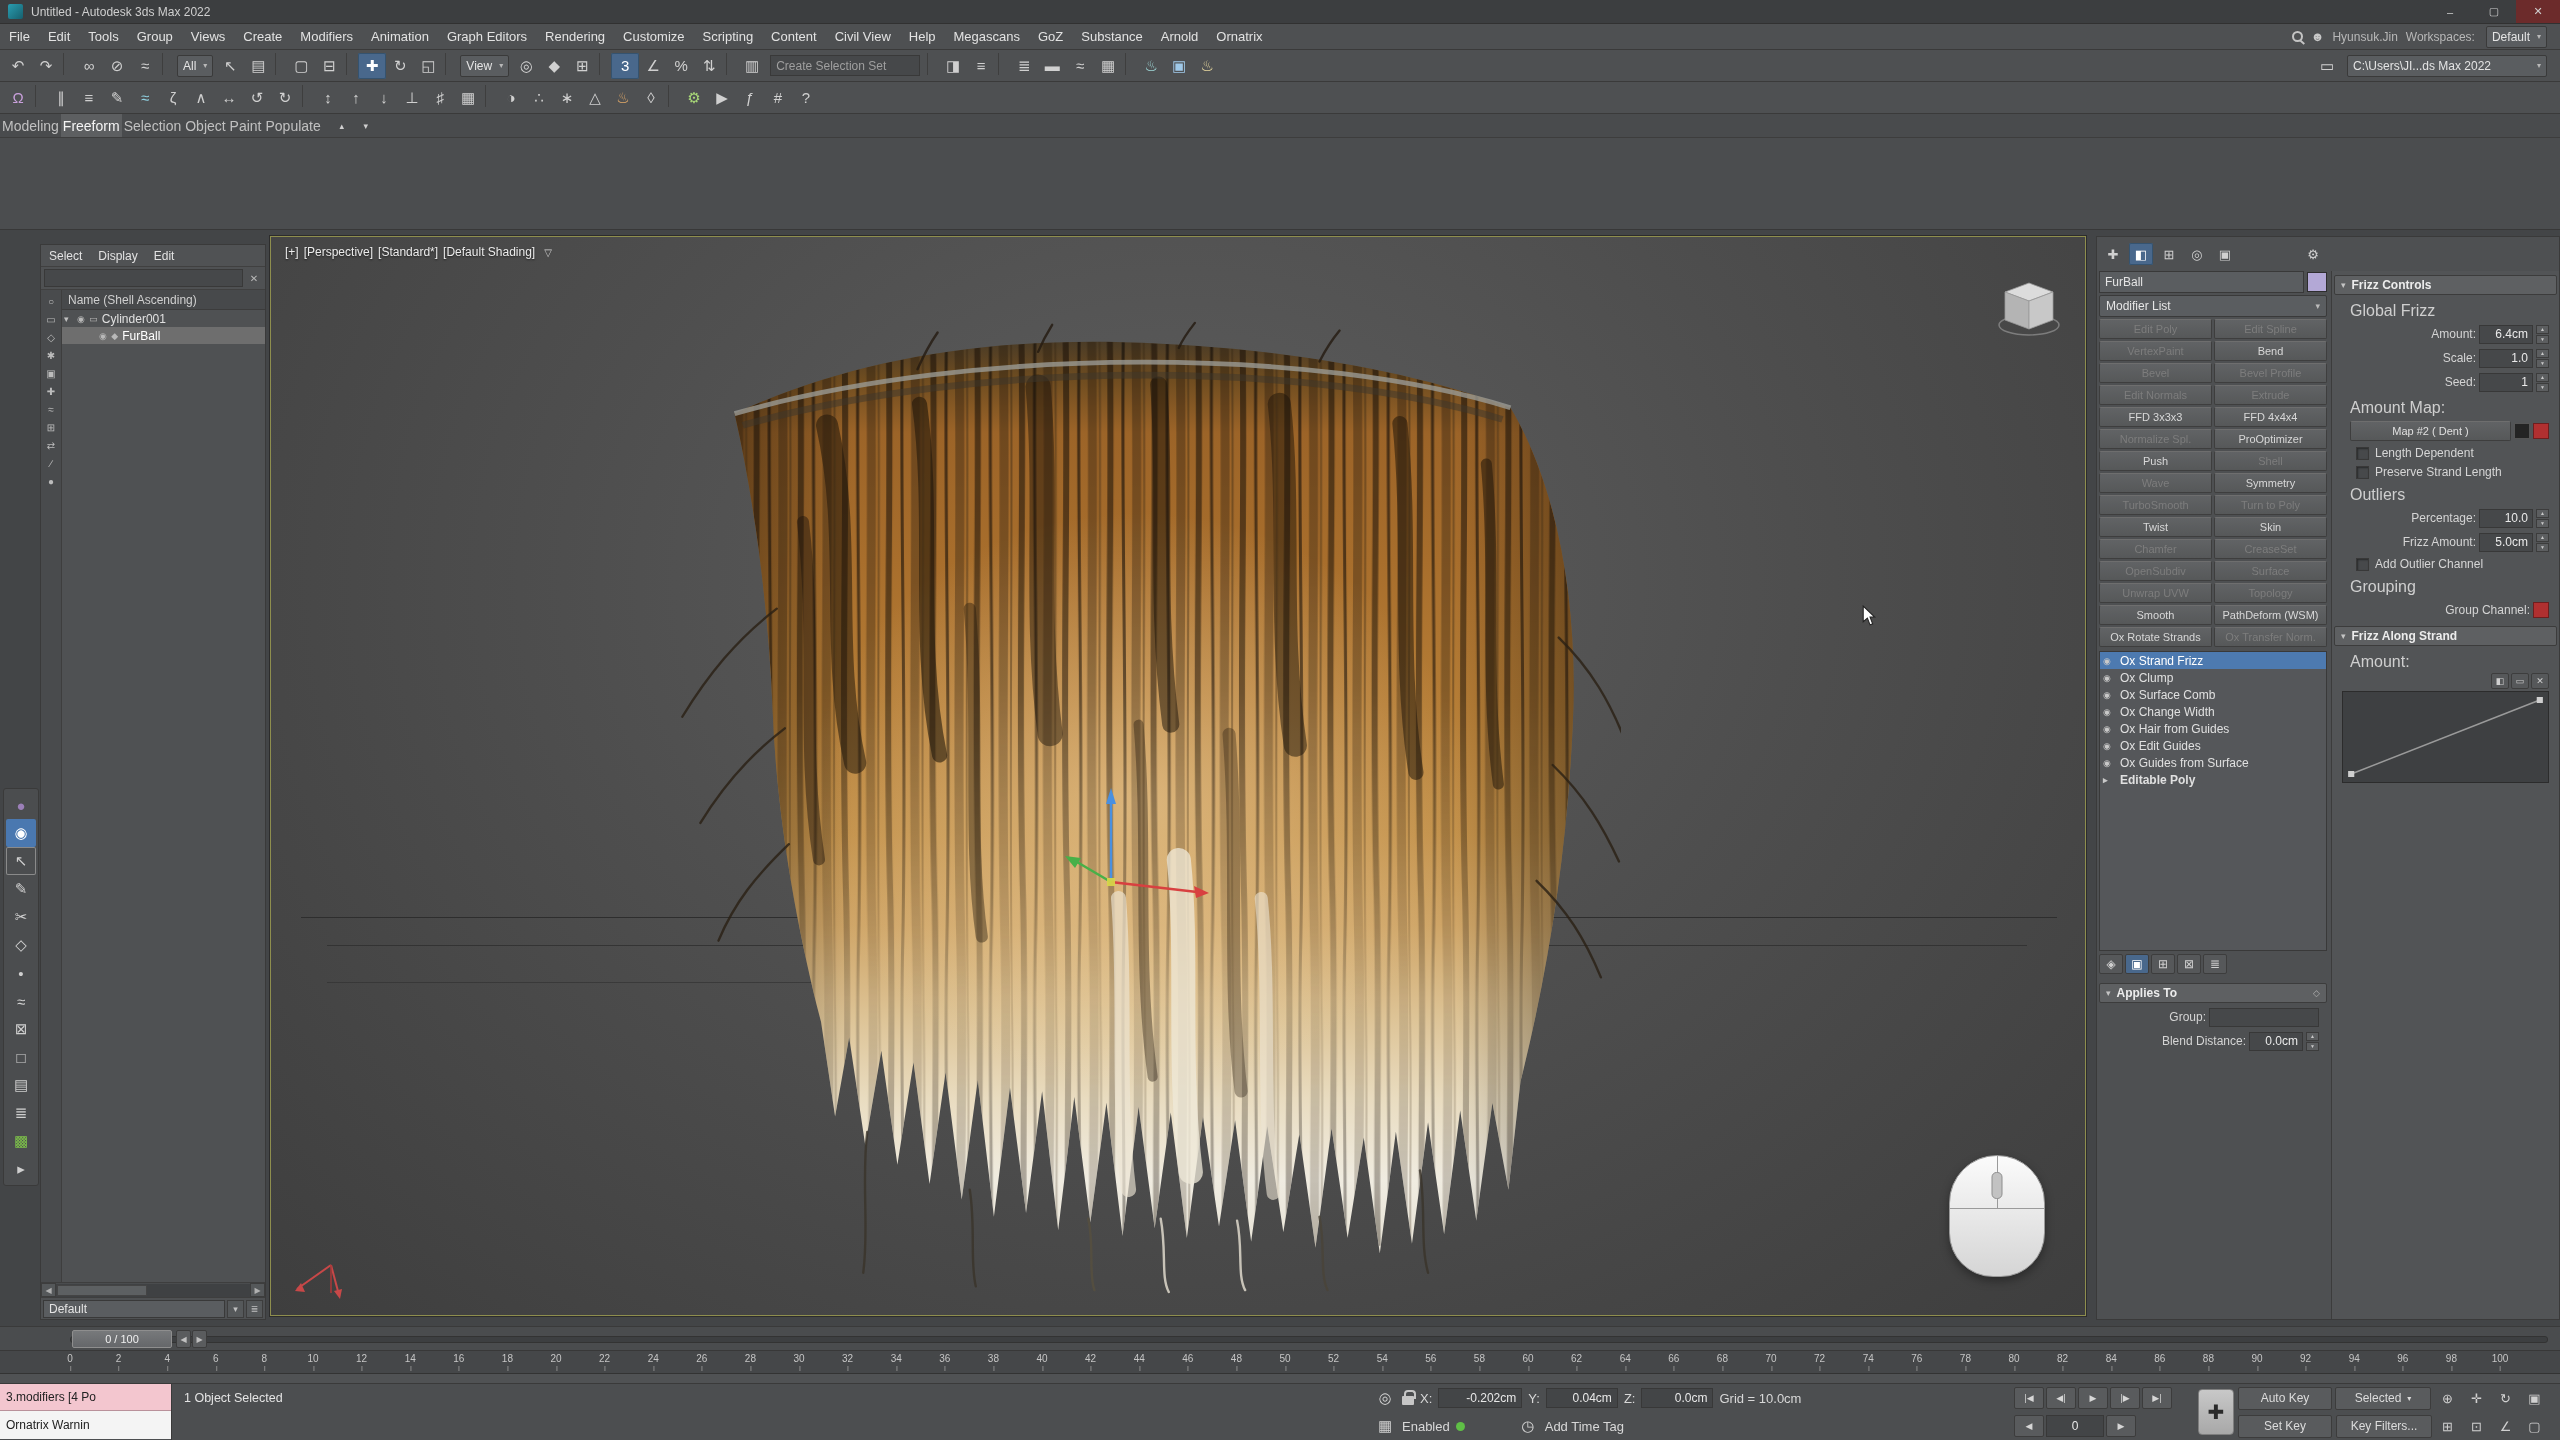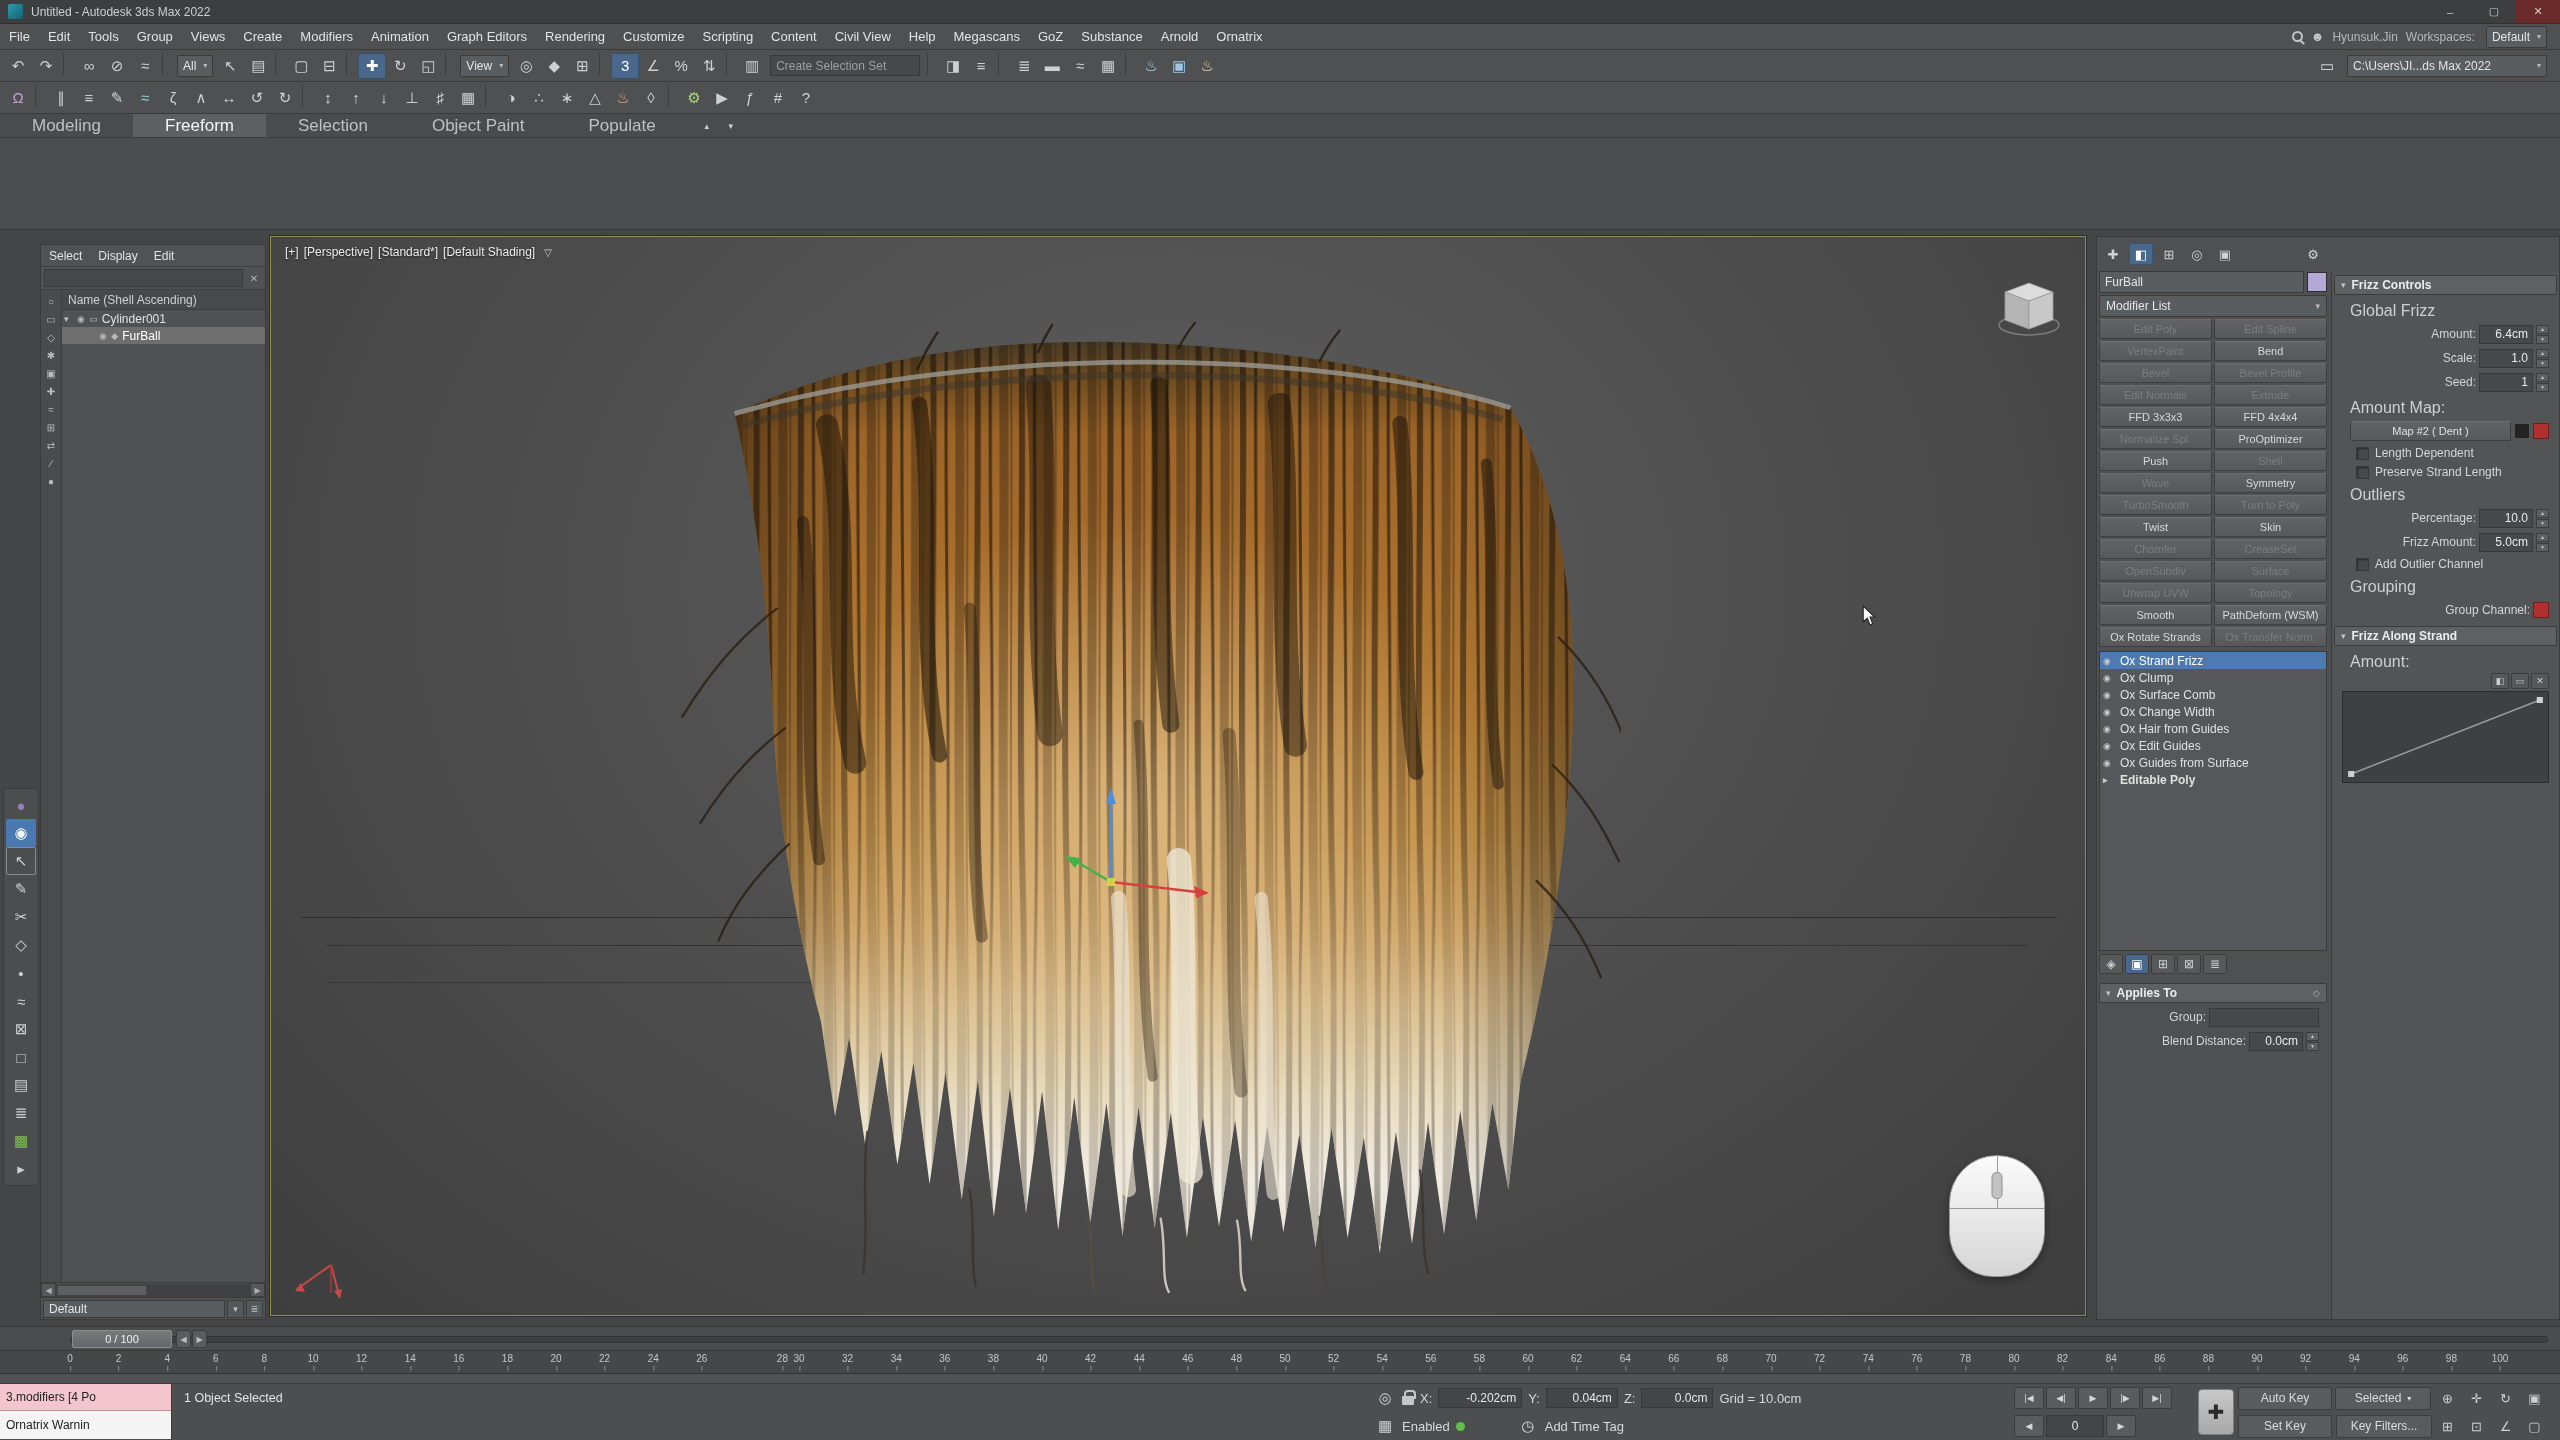--- a/index.html
+++ b/index.html
@@ -29,21 +29,21 @@
   .icon.active{background:#49688c;color:#fff;box-shadow:inset 0 0 0 1px #35536f}
   .icon.sep{width:9px;height:22px;border-left:1px solid #3e3e3e;border-radius:0;margin:0 3px}
   .combo{display:flex;align-items:center;height:22px;background:#5a5d60;border:1px solid #3a3a3a;border-radius:2px;padding:0 5px;font-size:12px;color:#e4e4e4;margin:0 3px;flex:none}
   .combo .arr{margin-left:7px;font-size:8px;color:#b8b8b8}
   .field{display:flex;align-items:center;height:21px;background:#46484a;border:1px solid #393939;padding:0 5px;font-size:12px;color:#e4e4e4}
   .namedset{width:150px;color:#9f9f9f;margin:0 4px}
   .projcluster{margin-left:auto;display:flex;align-items:center;gap:3px;padding-right:6px}
   .projpath{width:200px;background:#5a5d60;justify-content:space-between}
 
   .ribbontabs{position:absolute;left:0;top:114px;width:100%;height:24px;background:#494b4d;display:flex;align-items:center;border-bottom:1px solid #3d3d3d}
-  .rtab{padding:0 32px;height:100%;display:flex;align-items:center;font-size:17px;color:#c0c0c0}
+  .rtab{padding:0 2px;height:100%;display:flex;align-items:center;font-size:14px;color:#c0c0c0}
   .rtab.active{background:#5d5f61;color:#f4f4f4}
   .ribbonctl{display:flex;align-items:center;gap:6px;margin-left:10px}
   .ribbonctl .icon{width:18px;height:18px;font-size:9px}
   .ribbonbody{position:absolute;left:0;top:138px;width:100%;height:92px;background:#4b4d4f;border-bottom:1px solid #383838}
 
   
   #main{position:absolute;left:0;top:230px;width:100%;height:1096px;background:#434547}
 
   .left-strip{position:absolute;left:3px;top:558px;width:36px;background:#4b4d4f;border:1px solid #3a3a3a;border-radius:3px;display:flex;flex-direction:column;align-items:center;padding:2px 0}
   .lticon{width:30px;height:28px;display:flex;align-items:center;justify-content:center;font-size:15px;color:#cfcfcf;border-radius:2px}
@@ -769,21 +769,21 @@
         <span class="tick" style="left: 8%;">8</span>
         <span class="tick" style="left: 10%;">10</span>
         <span class="tick" style="left: 12%;">12</span>
         <span class="tick" style="left: 14%;">14</span>
         <span class="tick" style="left: 16%;">16</span>
         <span class="tick" style="left: 18%;">18</span>
         <span class="tick" style="left: 20%;">20</span>
         <span class="tick" style="left: 22%;">22</span>
         <span class="tick" style="left: 24%;">24</span>
         <span class="tick" style="left: 26%;">26</span>
-        <span class="tick" style="left: 28%; margin-left: 32px;">28</span>
+        <span class="tick" style="left: 28%;">28</span>
         <span class="tick" style="left: 30%;">30</span>
         <span class="tick" style="left: 32%;">32</span>
         <span class="tick" style="left: 34%;">34</span>
         <span class="tick" style="left: 36%;">36</span>
         <span class="tick" style="left: 38%;">38</span>
         <span class="tick" style="left: 40%;">40</span>
         <span class="tick" style="left: 42%;">42</span>
         <span class="tick" style="left: 44%;">44</span>
         <span class="tick" style="left: 46%;">46</span>
         <span class="tick" style="left: 48%;">48</span>

